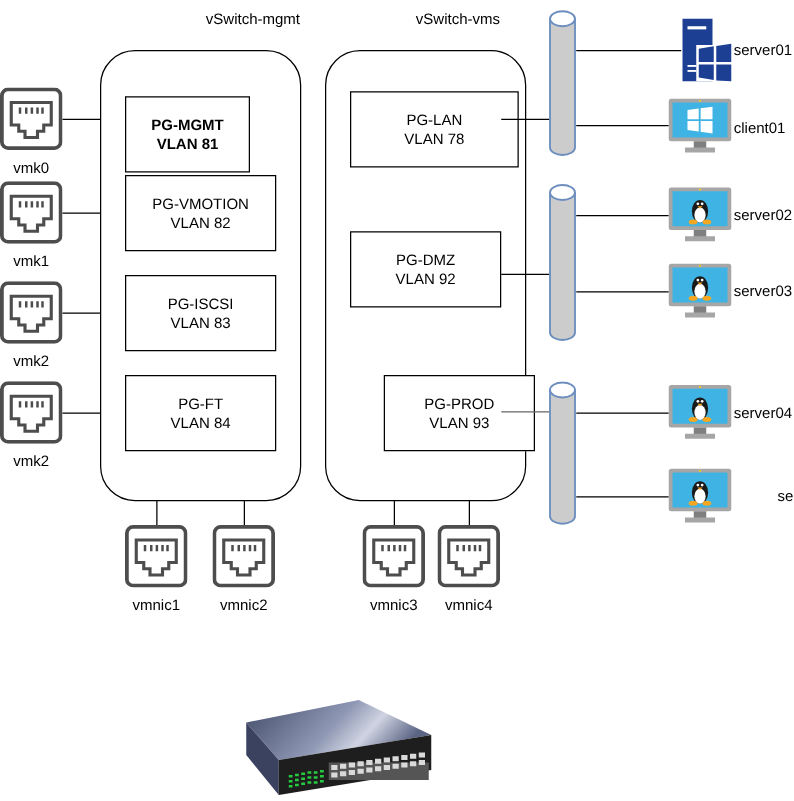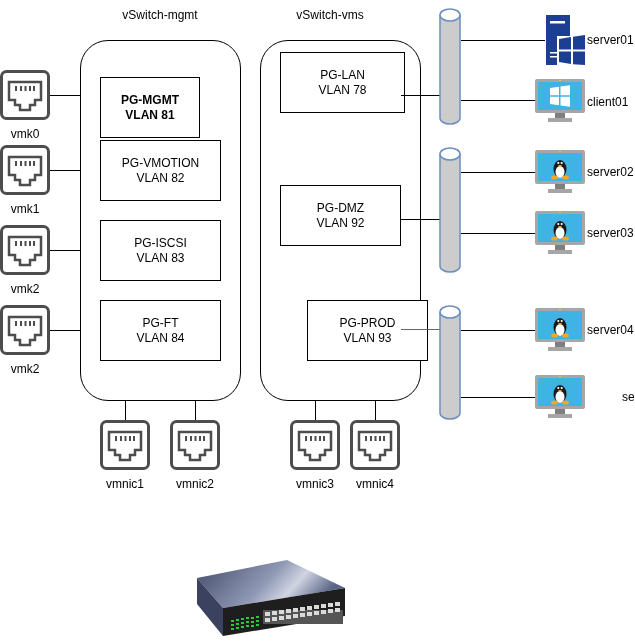--- a/index.html
+++ b/index.html
@@ -1,19 +1,19 @@
 <!DOCTYPE html>
 <html><head>
   <meta charset="utf-8">
   <style>
     html, body { margin: 0; padding: 0; background: #ffffff; }
     body { width: 635px; height: 641px; position: relative; overflow: hidden;
            font-family: "Liberation Sans", sans-serif; font-size: 12px; color: #000; }
     .abs { position: absolute; }
-    .title { position: absolute; text-align: center; font-size: 12px; }
+    .title { position: absolute; text-align: right; font-size: 12px; }
     .vswitch { position: absolute; border: 1px solid #000; border-radius: 28px; background: #fff; box-sizing: border-box; }
     .pg { position: absolute; border: 1px solid #000; background: #fff; box-sizing: border-box;
           display: flex; flex-direction: column; align-items: center; justify-content: center;
           text-align: center; line-height: 15px; font-size: 12px; }
     .line { position: absolute; background: #000; }
     .port { position: absolute; width: 50px; height: 50px; }
     .label { position: absolute; font-size: 12px; text-align: center; white-space: nowrap; }
     .cyl { position: absolute; width: 22px; }
     .host { position: absolute; }
     .hostlabel { position: absolute; font-size: 12px; white-space: nowrap; }
@@ -90,21 +90,21 @@
   </div>
   <div class="pg" style="left:100px; top:220px; width:121px; height:61px;">
     <span>PG-ISCSI</span>
     <span>VLAN 83</span>
   </div>
   <div class="pg" style="left:100px; top:300px; width:121px; height:61px;">
     <span>PG-FT</span>
     <span>VLAN 84</span>
   </div>
 
-  <div class="pg" style="left:280px; top:52px; width:125px; height:61px;">
+  <div class="pg" style="left:280px; top:73px; width:135px; height:61px;">
     <span>PG-LAN</span>
     <span>VLAN 78</span>
   </div>
   <div class="pg" style="left:280px; top:185px; width:121px; height:61px;text-align:center;">
     <span>PG-DMZ</span>
     <span>VLAN 92</span>
   </div>
   <div class="pg" style="left:280px; top:300px; width:121px; height:61px;margin-left:27px;">
     <span>PG-PROD</span>
     <span>VLAN 93</span>

